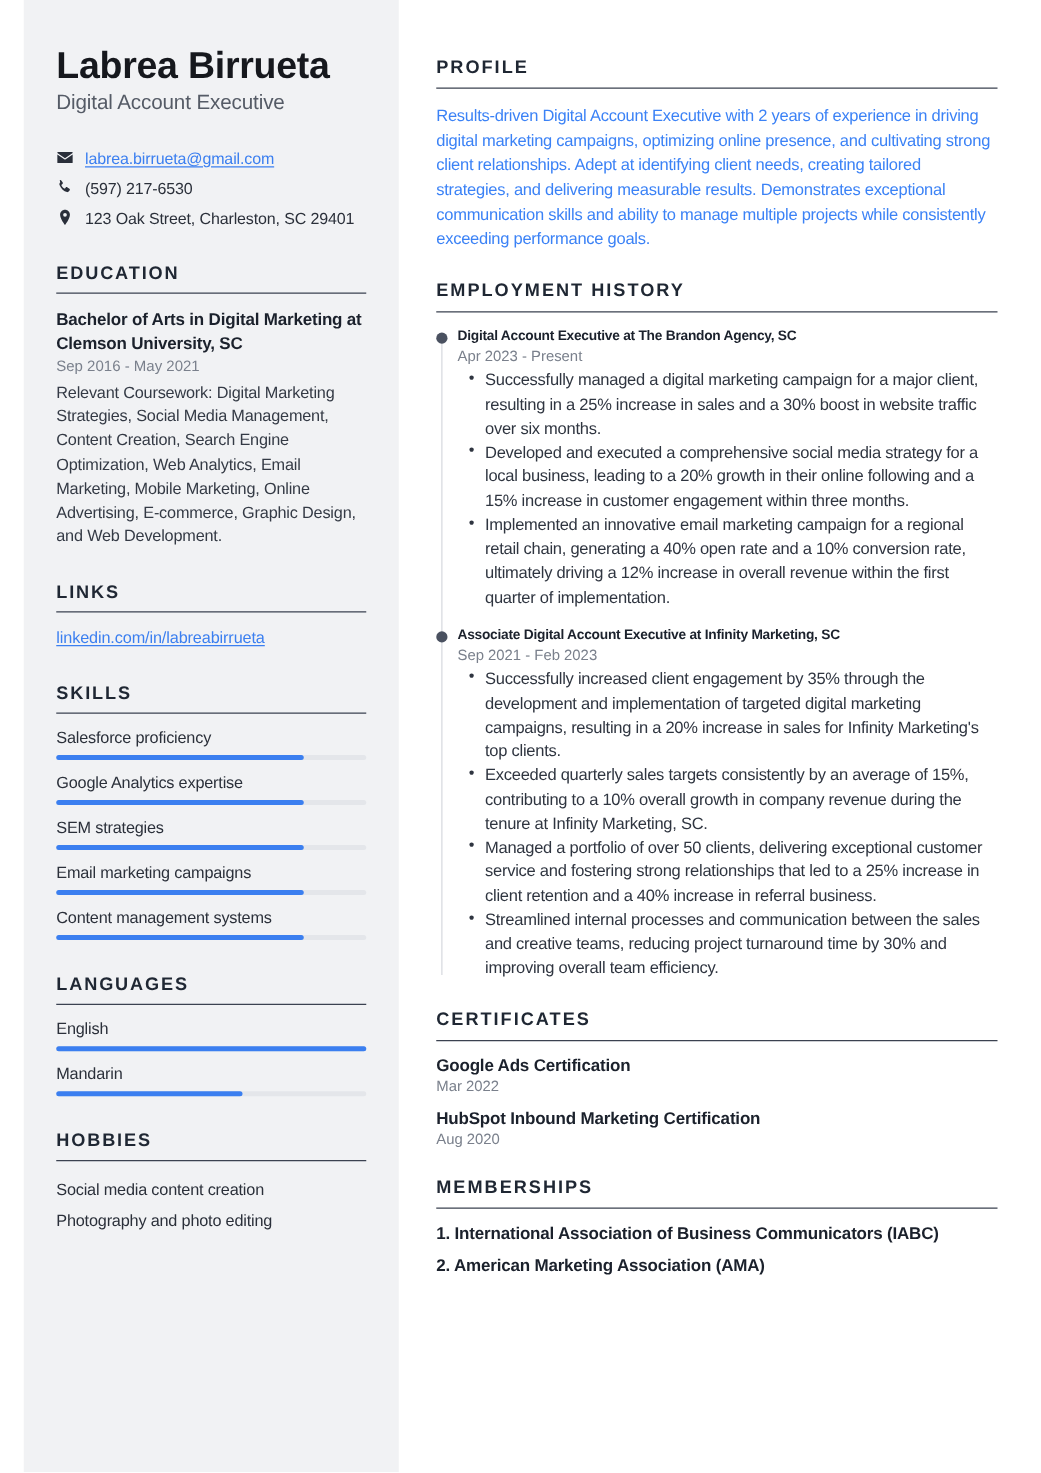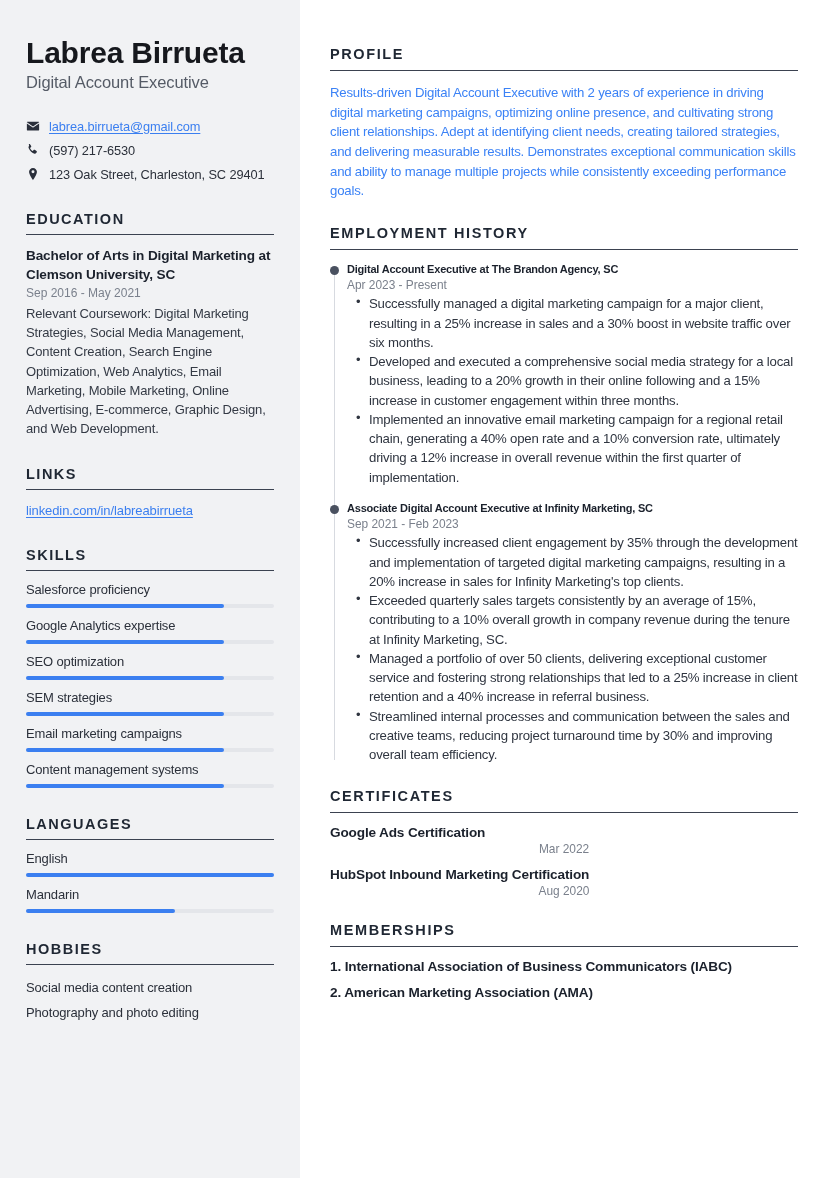--- a/index.html
+++ b/index.html
@@ -19,20 +19,21 @@
     background: #ffffff;
     overflow: hidden;
   }
 
   
   .sidebar {
     width: 300px;
     min-width: 300px;
     background: #f1f2f4;
     padding: 30px 26px 0 26px;
+    margin-left: 19px;
   }
 
   .name {
     font-size: 30px;
     font-weight: 700;
     color: #16181d;
     letter-spacing: -0.2px;
     line-height: 1.12;
     margin-top: 6px;
   }
@@ -242,21 +243,20 @@
   .cert-name {
     font-size: 13.6px;
     font-weight: 700;
     color: #1b212c;
     letter-spacing: -0.15px;
   }
   .cert-date {
     font-size: 11.9px;
     color: #7a808c;
     margin-top: 2px;
-    text-align: center;
   }
 
   .member-item {
     font-size: 13.6px;
     font-weight: 700;
     color: #1b212c;
     letter-spacing: -0.15px;
     margin-bottom: 11px;
   }
 </style>
@@ -323,26 +323,20 @@
       <div class="sec-rule"></div>
       <div id="skills-list">
           <div class="bar-item">
             <div class="bar-label">Salesforce proficiency</div>
             <div class="bar-track">
               <div class="bar-fill" style="width: 80%; background: rgb(59, 127, 240);"></div>
             </div>
           </div>
           <div class="bar-item">
             <div class="bar-label">Google Analytics expertise</div>
-            <div class="bar-track">
-              <div class="bar-fill" style="width: 80%; background: rgb(59, 127, 240);"></div>
-            </div>
-          </div>
-          <div class="bar-item">
-            <div class="bar-label">SEO optimization</div>
             <div class="bar-track">
               <div class="bar-fill" style="width: 80%; background: rgb(59, 127, 240);"></div>
             </div>
           </div>
           <div class="bar-item">
             <div class="bar-label">SEM strategies</div>
             <div class="bar-track">
               <div class="bar-fill" style="width: 80%; background: rgb(59, 127, 240);"></div>
             </div>
           </div>

